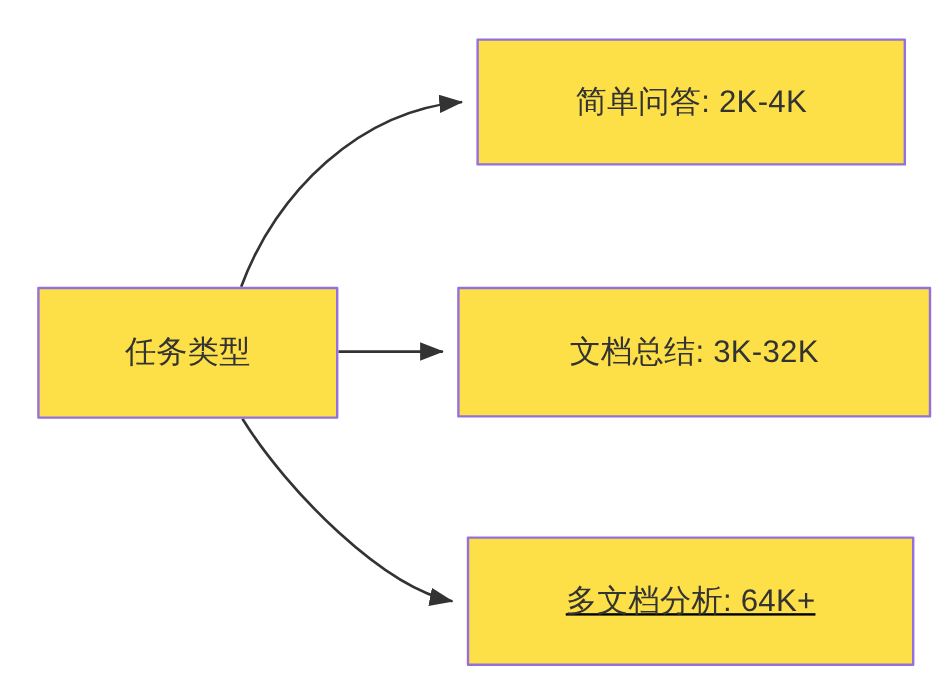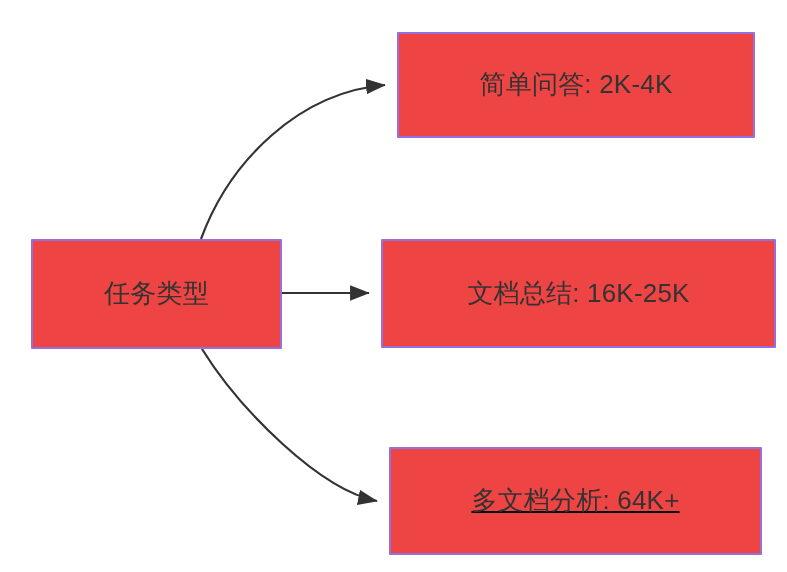--- a/index.html
+++ b/index.html
@@ -21,21 +21,21 @@
     position: absolute;
     left: 0;
     top: 0;
     width: 787px;
     height: 572px;
     pointer-events: none;
   }
   .node {
     position: absolute;
     box-sizing: border-box;
-    background: #ef4444;
+    background: #fde047;
     border: 2px solid #9370db;
     border-radius: 1px;
     display: flex;
     align-items: center;
     justify-content: center;
     text-align: center;
   }
   .node-label {
     color: #333333;
     font-size: 26px;
@@ -70,20 +70,20 @@
 
   <div class="node" id="node-root">
     <span class="node-label">任务类型</span>
   </div>
 
   <div class="node" id="node-simple">
     <span class="node-label">简单问答: 2K-4K</span>
   </div>
 
   <div class="node" id="node-summary">
-    <span class="node-label">文档总结: 16K-25K</span>
+    <span class="node-label">文档总结: 3K-32K</span>
   </div>
 
   <div class="node" id="node-multidoc">
     <span class="node-label">多文档分析: 64K+</span>
   </div>
 
 </div>
 
 </body></html>

